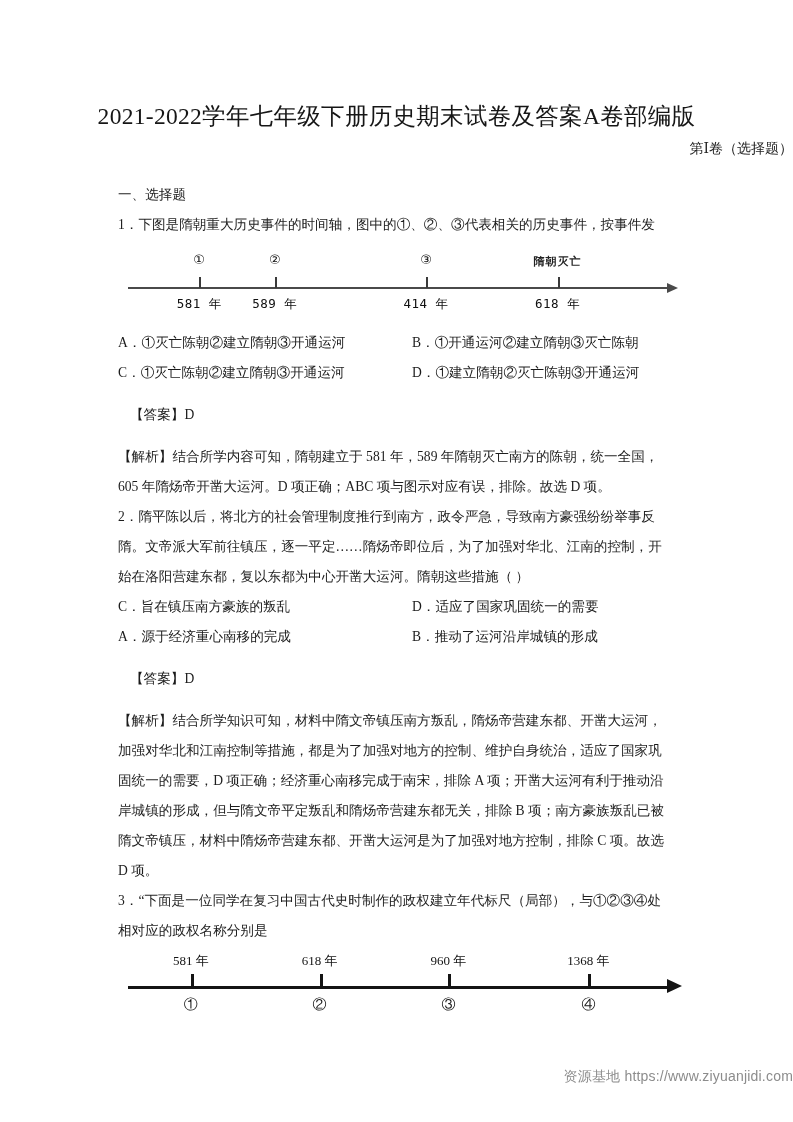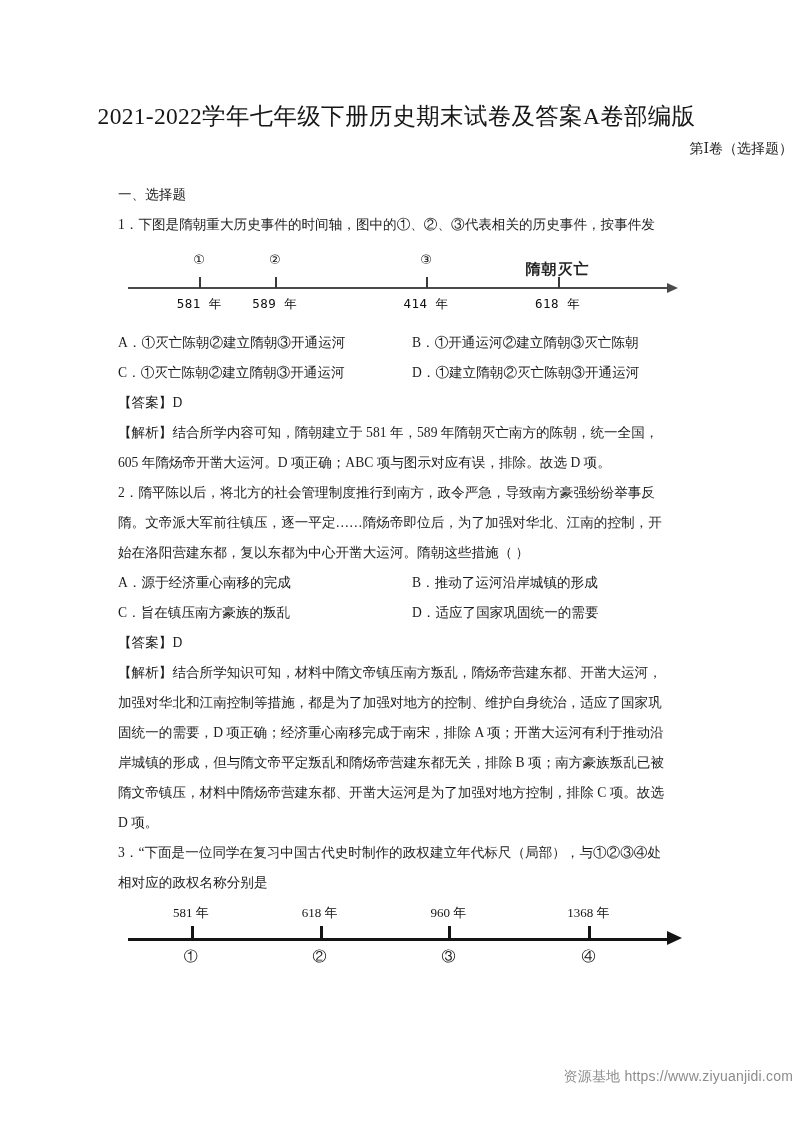--- a/index.html
+++ b/index.html
@@ -67,21 +67,21 @@
     line-height: 30px;
   }
   .qrow > div {
     width: 50%;
     box-sizing: border-box;
   }
   .qrow > div:nth-child(2) { padding-left: 14px; }
   .ans {
     font-size: 13.6px;
     line-height: 30px;
-    margin: 0;
+    margin: 12px;
   }
   
   .timeline-wrap {
     position: relative;
     width: 560px;
     margin: 6px 0 4px 0;
   }
   .tl1 { height: 78px; }
   .tl2 { height: 78px; }
   .axis {
@@ -136,25 +136,25 @@
     transform: translateX(-50%);
     white-space: nowrap;
     font-family: "DejaVu Sans Mono", monospace;
     font-size: 12.5px;
     color: #2b2b2b;
     letter-spacing: 0.5px;
     filter: contrast(1.3);
   }
   .tl1 .tl-event {
     position: absolute;
-    top: 14px;
+    top: 8px;
     transform: translateX(-50%);
     white-space: nowrap;
     font-family: "DejaVu Sans", sans-serif;
-    font-size: 15px;
+    font-size: 11px;
     font-weight: 700;
     letter-spacing: 1px;
     color: #222;
   }
   .tl2 .tl-year {
     position: absolute;
     top: 0px;
     transform: translateX(-50%);
     white-space: nowrap;
     font-size: 13px;
@@ -222,26 +222,26 @@
 
     <p class="ans"><span>【答案】</span><span>D</span></p>
     <p class="para"><span>【解析】</span><span>结合所学内容可知，隋朝建立于 581 年，589 年隋朝灭亡南方的陈朝，统一全国，</span></p>
     <p class="para">605 年隋炀帝开凿大运河。D 项正确；ABC 项与图示对应有误，排除。故选 D 项。</p>
 
     <p class="para">2．隋平陈以后，将北方的社会管理制度推行到南方，政令严急，导致南方豪强纷纷举事反</p>
     <p class="para">隋。文帝派大军前往镇压，逐一平定……隋炀帝即位后，为了加强对华北、江南的控制，开</p>
     <p class="para">始在洛阳营建东都，复以东都为中心开凿大运河。隋朝这些措施（                ）</p>
 
     <div class="qrow">
+      <div>C．旨在镇压南方豪族的叛乱</div>
+      <div>D．适应了国家巩固统一的需要</div>
+    </div>
+    <div class="qrow">
       <div>A．源于经济重心南移的完成</div>
       <div>B．推动了运河沿岸城镇的形成</div>
-    </div>
-    <div class="qrow">
-      <div>C．旨在镇压南方豪族的叛乱</div>
-      <div>D．适应了国家巩固统一的需要</div>
     </div>
 
     <p class="ans"><span>【答案】</span><span>D</span></p>
     <p class="para"><span>【解析】</span><span>结合所学知识可知，材料中隋文帝镇压南方叛乱，隋炀帝营建东都、开凿大运河，</span></p>
     <p class="para">加强对华北和江南控制等措施，都是为了加强对地方的控制、维护自身统治，适应了国家巩</p>
     <p class="para">固统一的需要，D 项正确；经济重心南移完成于南宋，排除 A 项；开凿大运河有利于推动沿</p>
     <p class="para">岸城镇的形成，但与隋文帝平定叛乱和隋炀帝营建东都无关，排除 B 项；南方豪族叛乱已被</p>
     <p class="para">隋文帝镇压，材料中隋炀帝营建东都、开凿大运河是为了加强对地方控制，排除 C 项。故选</p>
     <p class="para">D 项。</p>
 

